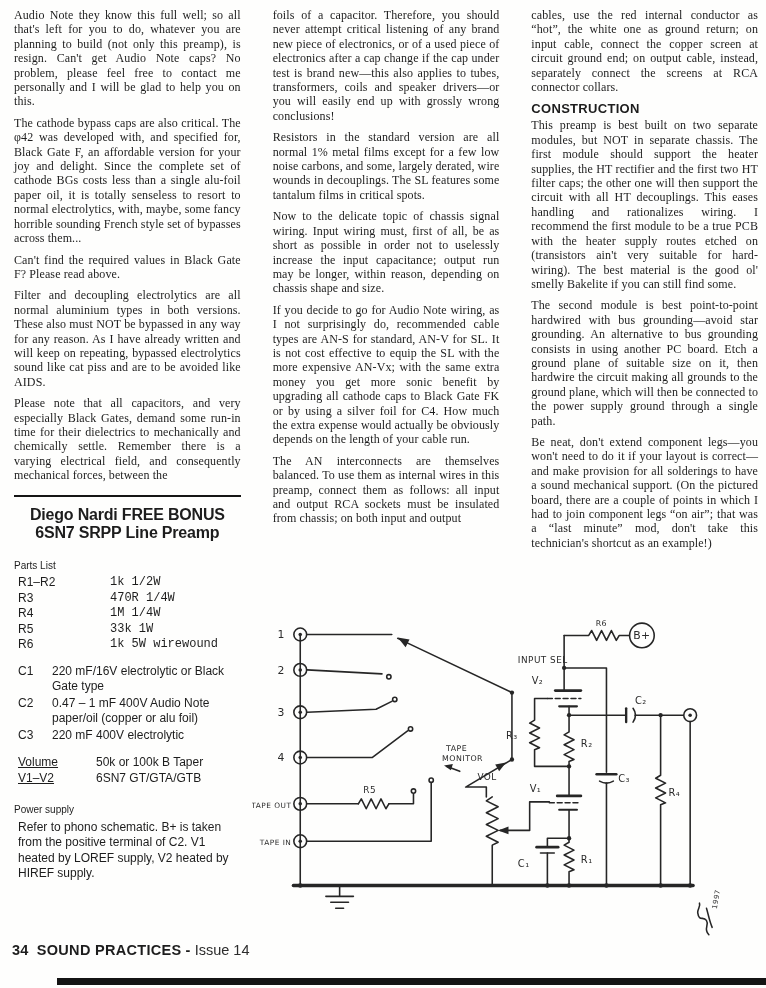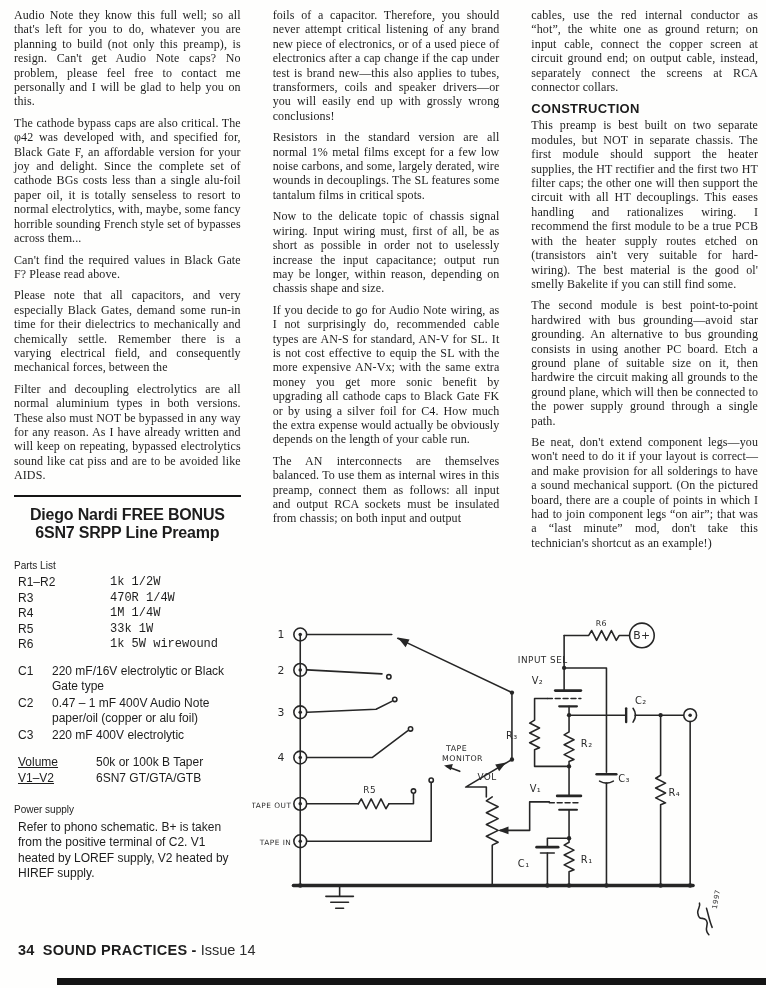--- a/index.html
+++ b/index.html
@@ -41,42 +41,42 @@
   .ps-text{padding-left:4px;line-height:15.5px;}
   .note{padding-left:4px;}
   
   .schematic{position:absolute;left:252px;top:614px;width:512px;height:356px;}
   .schematic svg{width:100%;height:100%;}
   .sch-label{
     font-family:"DejaVu Sans",sans-serif;fill:#2a2a2a;letter-spacing:.5px;
   }
   
   .footer{
-    position:absolute;left:18px;top:942px;
+    position:absolute;left:12px;top:942px;
     font-family:"Liberation Sans",sans-serif;font-size:14.5px;
   }
   .footer b{letter-spacing:.3px;}
   .footer .issue{font-weight:400;color:#2c2c2c;}
   .edge-bar{
     position:absolute;left:57px;top:978px;width:709px;height:7px;background:#141414;
   }
 </style>
 </head>
 <body>
 
 <div class="page">
 
   <div class="cols">
 
     <div class="col">
       <p>Audio Note they know this full well; so all that's left for you to do, whatever you are planning to build (not only this preamp), is resign. Can't get Audio Note caps? No problem, please feel free to contact me personally and I will be glad to help you on this.</p>
       <p>The cathode bypass caps are also critical. The φ42 was developed with, and specified for, Black Gate F, an affordable version for your joy and delight. Since the complete set of cathode BGs costs less than a single alu-foil paper oil, it is totally senseless to resort to normal electrolytics, with, maybe, some fancy horrible sounding French style set of bypasses across them...</p>
       <p>Can't find the required values in Black Gate F? Please read above.</p>
+      <p>Filter and decoupling electrolytics are all normal aluminium types in both versions. These also must NOT be bypassed in any way for any reason. As I have already written and will keep on repeating, bypassed electrolytics sound like cat piss and are to be avoided like AIDS.</p>
       <p>Please note that all capacitors, and very especially Black Gates, demand some run-in time for their dielectrics to mechanically and chemically settle. Remember there is a varying electrical field, and consequently mechanical forces, between the</p>
-      <p>Filter and decoupling electrolytics are all normal aluminium types in both versions. These also must NOT be bypassed in any way for any reason. As I have already written and will keep on repeating, bypassed electrolytics sound like cat piss and are to be avoided like AIDS.</p>
 
       <div class="bonus">
         <div class="bonus-title">
           <div>Diego Nardi FREE BONUS</div>
           <div>6SN7 SRPP Line Preamp</div>
         </div>
 
         <div class="plist-h">Parts List</div>
         <div class="prow">
           <span class="ref">R1–R2</span>

